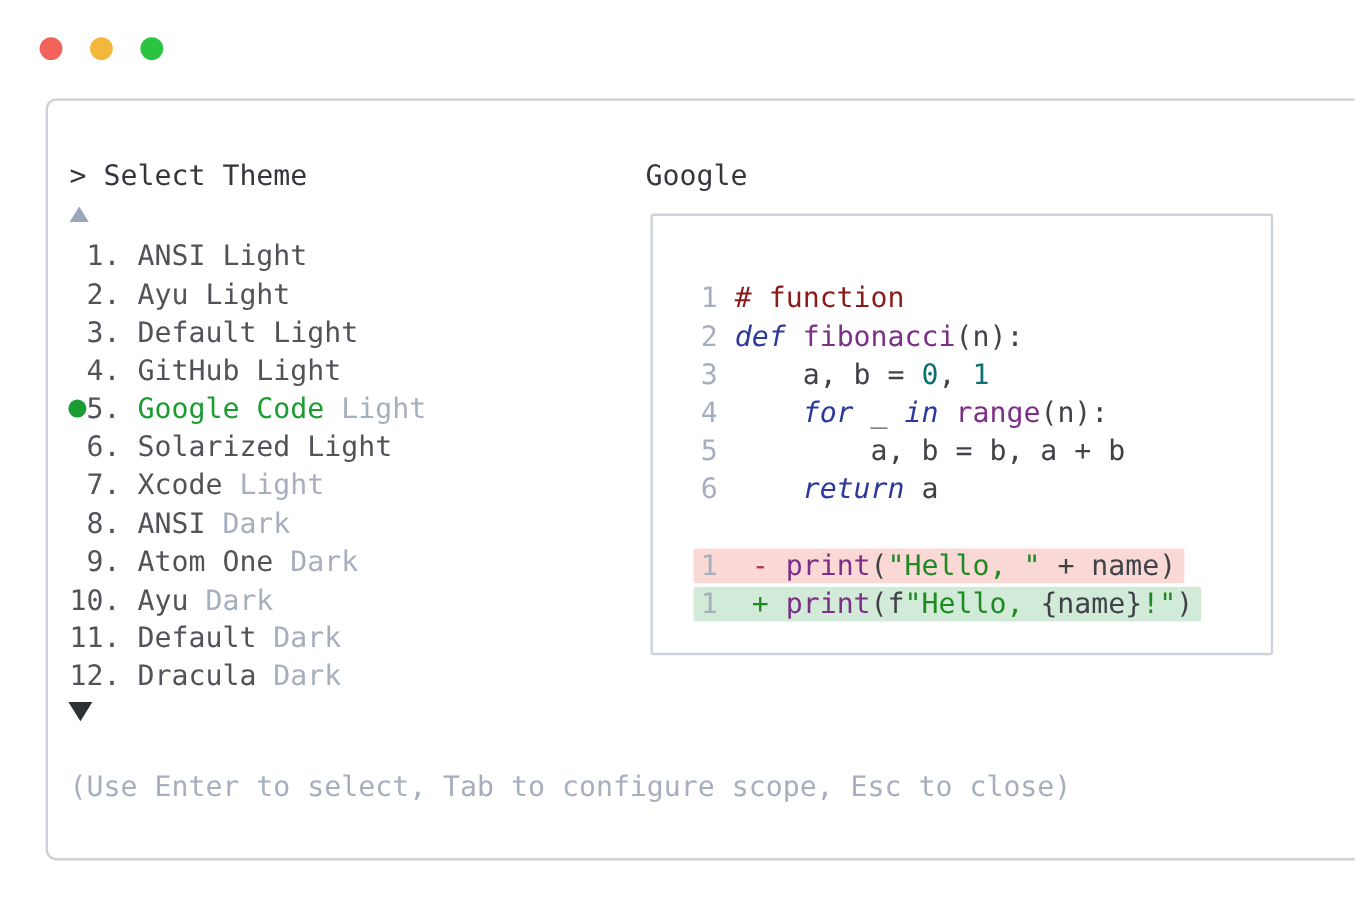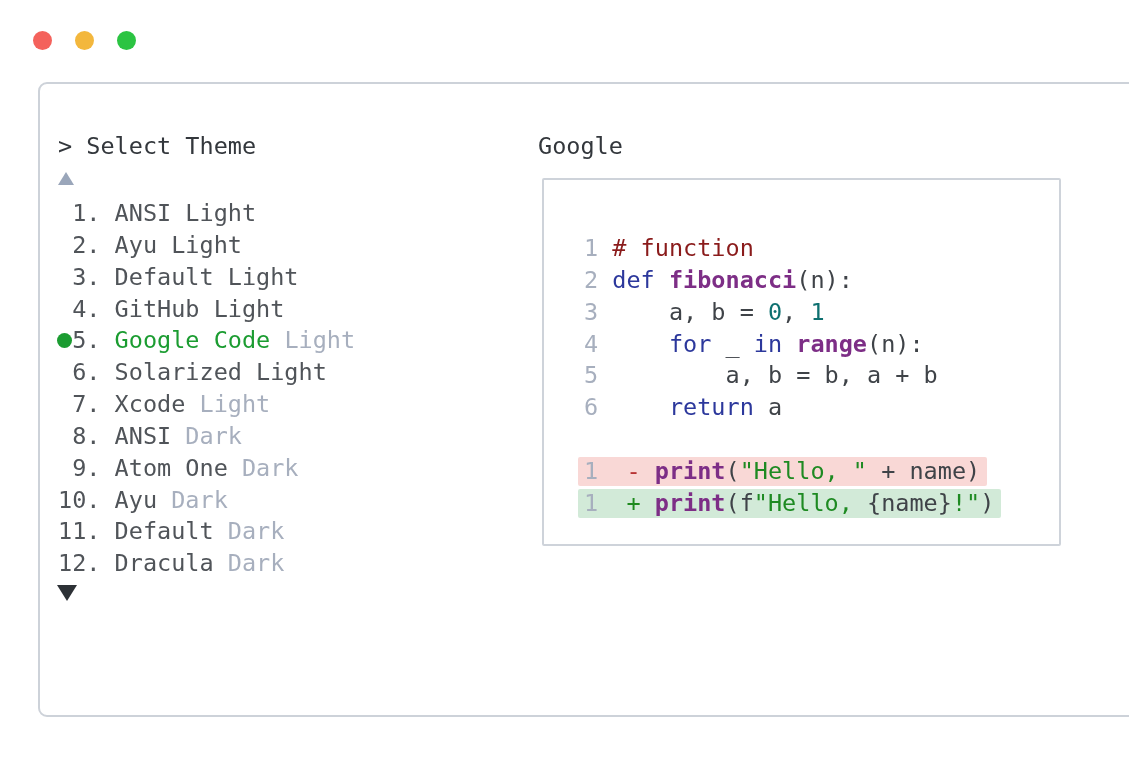--- a/index.html
+++ b/index.html
@@ -46,36 +46,37 @@
   .help{position:absolute;left:18px;top:556px;color:var(--ui-muted-text);white-space:pre;}
 
   .preview-box{position:absolute;left:502px;top:94px;width:519px;height:368px;
     border:2px solid var(--ui-preview-border);border-radius:2px;background:#fff;}
   .code{padding:53px 0 0 20px;white-space:pre;color:var(--sx-pln);}
   .cline{height:31.85px;margin-left:20px;}
   .cnum{color:var(--sx-line-num);}
   .hl{display:inline-block;line-height:29px;margin-left:-6px;padding:0 7px 0 6px;border-radius:2px;}
   .hl.removed{background:var(--sx-removed-bg);}
   .hl.added{background:var(--sx-added-bg);}
-  .tok-pln{color:var(--sx-pln);} .tok-com{color:var(--sx-com);} .tok-kwd{color:var(--sx-kwd);}
-  .tok-typ{color:var(--sx-typ);font-weight:bold;} .tok-lit{color:var(--sx-lit);} .tok-str{color:var(--sx-str);}
+  .tok-pln{color:var(--sx-pln);} .tok-com{color:var(--sx-com);} .tok-kwd{color:var(--sx-kwd);font-style:italic;}
+  .tok-typ{color:var(--sx-typ);} .tok-lit{color:var(--sx-lit);} .tok-str{color:var(--sx-str);}
   .tok-minus{color:var(--sx-minus);} .tok-plus{color:var(--sx-plus);}
 </style>
 </head>
 <body>
 
 <div>
   <span class="dot dot-close"></span>
   <span class="dot dot-minimize"></span>
   <span class="dot dot-maximize"></span>
 </div>
 
 <div class="panel">
   <div class="title">&gt; Select Theme</div>
   <div class="arrow-up"></div>
   <div class="list"><div class="row"><span class="num"> 1. </span><span class="name">ANSI Light</span></div><div class="row"><span class="num"> 2. </span><span class="name">Ayu Light</span></div><div class="row"><span class="num"> 3. </span><span class="name">Default Light</span></div><div class="row"><span class="num"> 4. </span><span class="name">GitHub Light</span></div><div class="row selected"><span class="bullet"></span><span class="num"> 5. </span><span class="name green">Google Code</span><span class="suffix"> Light</span></div><div class="row"><span class="num"> 6. </span><span class="name">Solarized Light</span></div><div class="row"><span class="num"> 7. </span><span class="name">Xcode</span><span class="suffix"> Light</span></div><div class="row"><span class="num"> 8. </span><span class="name">ANSI</span><span class="suffix"> Dark</span></div><div class="row"><span class="num"> 9. </span><span class="name">Atom One</span><span class="suffix"> Dark</span></div><div class="row"><span class="num">10. </span><span class="name">Ayu</span><span class="suffix"> Dark</span></div><div class="row"><span class="num">11. </span><span class="name">Default</span><span class="suffix"> Dark</span></div><div class="row"><span class="num">12. </span><span class="name">Dracula</span><span class="suffix"> Dark</span></div></div>
   <div class="arrow-down"></div>
+  <div class="help">(Use Enter to select, Tab to configure scope, Esc to close)</div>
 
   <div class="preview-label">Google</div>
   <div class="preview-box">
     <div class="code"><div class="cline"><span class="cnum">1 </span><span class="tok-com"># function</span></div><div class="cline"><span class="cnum">2 </span><span class="tok-kwd">def</span><span class="tok-pln"> </span><span class="tok-typ">fibonacci</span><span class="tok-pln">(n):</span></div><div class="cline"><span class="cnum">3 </span><span class="tok-pln">    a, b = </span><span class="tok-lit">0</span><span class="tok-pln">, </span><span class="tok-lit">1</span></div><div class="cline"><span class="cnum">4 </span><span class="tok-pln">    </span><span class="tok-kwd">for</span><span class="tok-pln"> _ </span><span class="tok-kwd">in</span><span class="tok-pln"> </span><span class="tok-typ">range</span><span class="tok-pln">(n):</span></div><div class="cline"><span class="cnum">5 </span><span class="tok-pln">        a, b = b, a + b</span></div><div class="cline"><span class="cnum">6 </span><span class="tok-pln">    </span><span class="tok-kwd">return</span><span class="tok-pln"> a</span></div><div class="cline"> </div><div class="cline"><span class="hl removed"><span class="cnum">1 </span><span class="tok-minus"> - </span><span class="tok-typ">print</span><span class="tok-pln">(</span><span class="tok-str">"Hello, "</span><span class="tok-pln"> + name</span><span class="tok-pln">)</span></span></div><div class="cline"><span class="hl added"><span class="cnum">1 </span><span class="tok-plus"> + </span><span class="tok-typ">print</span><span class="tok-pln">(f</span><span class="tok-str">"Hello, </span><span class="tok-pln">{name}</span><span class="tok-str">!"</span><span class="tok-pln">)</span></span></div></div>
   </div>
 </div>
 
 </body></html>

